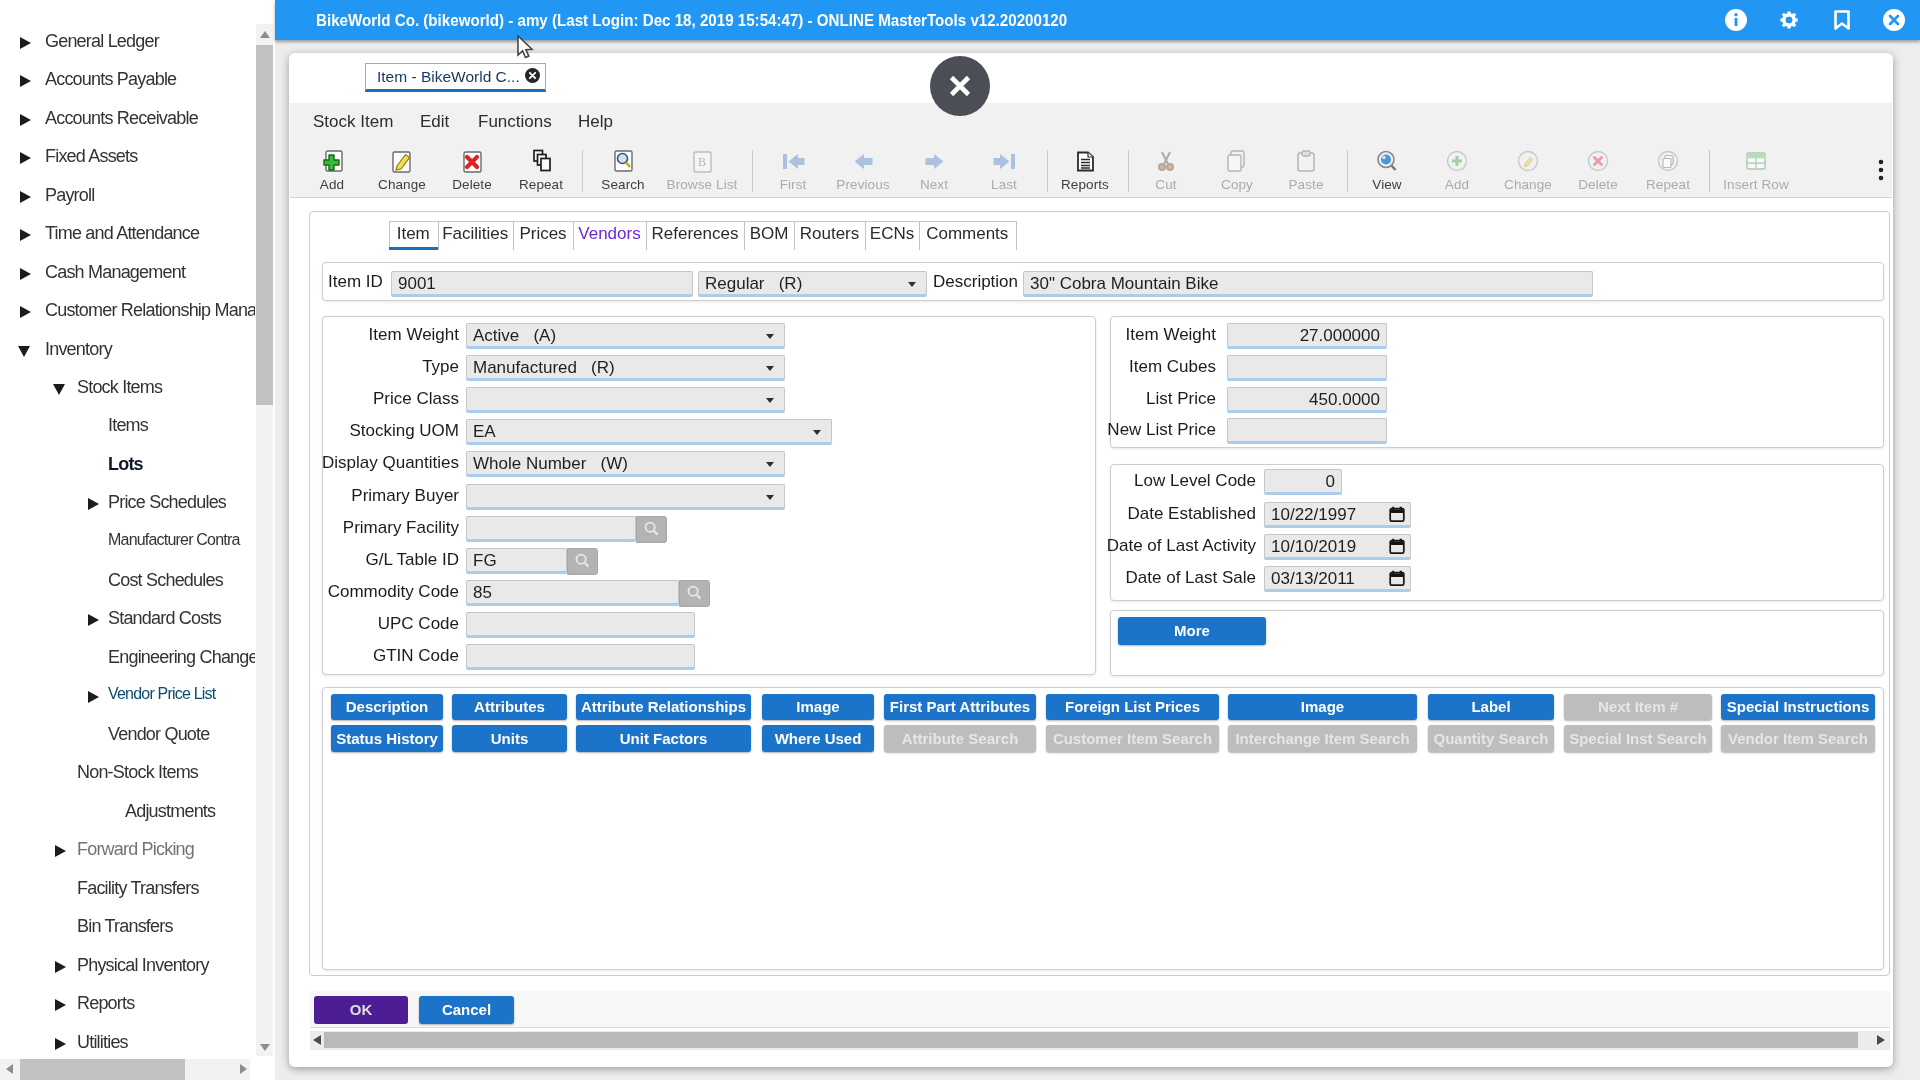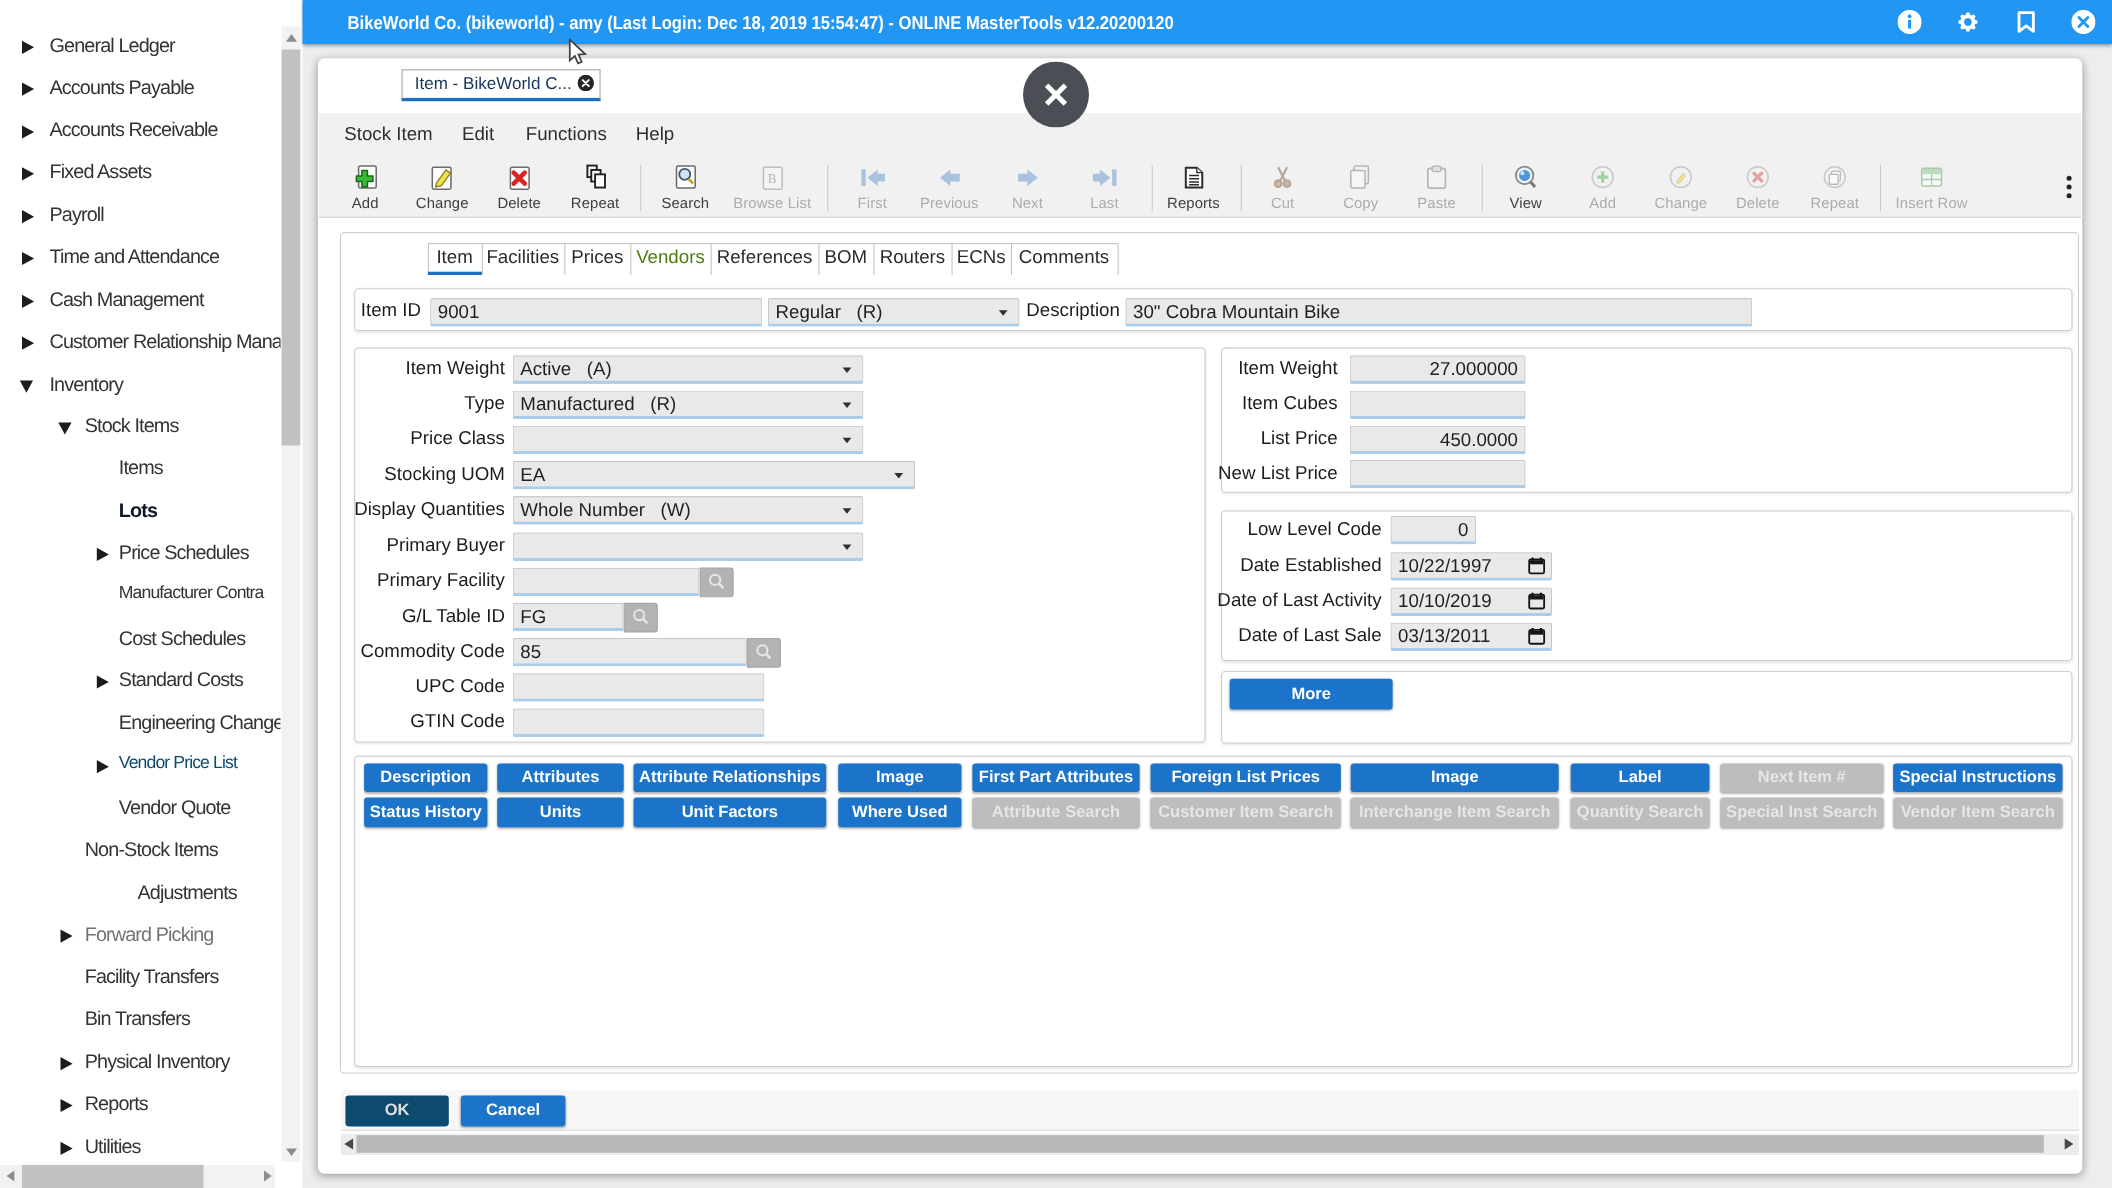--- a/index.html
+++ b/index.html
@@ -316,21 +316,21 @@
   </svg>
 <div class="a" style="left:309px;top:211px;width:1581px;height:765px;background:#fff;border:1px solid #cdcdcd;border-radius:4px;"></div>
 <div class="a" style="left:389px;top:221px;width:627px;height:1px;background:#c3c3c3;"></div>
 <div class="a" style="left:389.0px;top:221px;width:1px;height:29px;background:#c3c3c3;"></div>
 <div class="a" style="left:389.0px;top:224px;width:48.5px;text-align:center;font-size:17px;color:#2b2b2b;">Item</div>
 <div class="a" style="left:437.5px;top:221px;width:1px;height:29px;background:#c3c3c3;"></div>
 <div class="a" style="left:437.5px;top:224px;width:75.5px;text-align:center;font-size:17px;color:#2b2b2b;">Facilities</div>
 <div class="a" style="left:513.0px;top:221px;width:1px;height:29px;background:#c3c3c3;"></div>
 <div class="a" style="left:513.0px;top:224px;width:60.0px;text-align:center;font-size:17px;color:#2b2b2b;">Prices</div>
 <div class="a" style="left:573.0px;top:221px;width:1px;height:29px;background:#c3c3c3;"></div>
-<div class="a" style="left:573.0px;top:224px;width:73.0px;text-align:center;font-size:17px;color:#4d7c0f;">Vendors</div>
+<div class="a" style="left:573.0px;top:224px;width:73.0px;text-align:center;font-size:17px;color:#6d28d9;">Vendors</div>
 <div class="a" style="left:646.0px;top:221px;width:1px;height:29px;background:#c3c3c3;"></div>
 <div class="a" style="left:646.0px;top:224px;width:98.0px;text-align:center;font-size:17px;color:#2b2b2b;">References</div>
 <div class="a" style="left:744.0px;top:221px;width:1px;height:29px;background:#c3c3c3;"></div>
 <div class="a" style="left:744.0px;top:224px;width:50.0px;text-align:center;font-size:17px;color:#2b2b2b;">BOM</div>
 <div class="a" style="left:794.0px;top:221px;width:1px;height:29px;background:#c3c3c3;"></div>
 <div class="a" style="left:794.0px;top:224px;width:71.0px;text-align:center;font-size:17px;color:#2b2b2b;">Routers</div>
 <div class="a" style="left:865.0px;top:221px;width:1px;height:29px;background:#c3c3c3;"></div>
 <div class="a" style="left:865.0px;top:224px;width:54.0px;text-align:center;font-size:17px;color:#2b2b2b;">ECNs</div>
 <div class="a" style="left:919.0px;top:221px;width:1px;height:29px;background:#c3c3c3;"></div>
 <div class="a" style="left:919.0px;top:224px;width:96.5px;text-align:center;font-size:17px;color:#2b2b2b;">Comments</div>
@@ -424,18 +424,18 @@
 <div class="a btn dis" style="left:1046px;top:725px;width:173px;height:27px;line-height:27px;">Customer Item Search</div>
 <div class="a btn" style="left:1228px;top:694px;width:189px;height:26px;line-height:26px;">Image</div>
 <div class="a btn dis" style="left:1228px;top:725px;width:189px;height:27px;line-height:27px;">Interchange Item Search</div>
 <div class="a btn" style="left:1428px;top:694px;width:126px;height:26px;line-height:26px;">Label</div>
 <div class="a btn dis" style="left:1428px;top:725px;width:126px;height:27px;line-height:27px;">Quantity Search</div>
 <div class="a btn dis" style="left:1564px;top:694px;width:148px;height:26px;line-height:26px;">Next Item #</div>
 <div class="a btn dis" style="left:1564px;top:725px;width:148px;height:27px;line-height:27px;">Special Inst Search</div>
 <div class="a btn" style="left:1721px;top:694px;width:154px;height:26px;line-height:26px;">Special Instructions</div>
 <div class="a btn dis" style="left:1721px;top:725px;width:154px;height:27px;line-height:27px;">Vendor Item Search</div>
 <div class="a" style="left:310px;top:991px;width:1580px;height:37px;background:#f7f7f7;border-bottom:1px solid #dadada;"></div>
-<div class="a" style="left:314px;top:996px;width:94px;height:28px;line-height:28px;background:#0c4a6e;color:#dedede;font-weight:bold;font-size:15px;text-align:center;border-radius:3px;">OK</div>
+<div class="a" style="left:314px;top:996px;width:94px;height:28px;line-height:28px;background:#4c1d95;color:#dedede;font-weight:bold;font-size:15px;text-align:center;border-radius:3px;">OK</div>
 <div class="a btn" style="left:419px;top:996px;width:95px;height:28px;line-height:28px;">Cancel</div>
 <div class="a" style="left:310px;top:1031px;width:1580px;height:19px;background:#ececec;"></div>
 <div class="a" style="left:313px;top:1035px;width:0;height:0;border-top:5.5px solid transparent;border-bottom:5.5px solid transparent;border-right:8px solid #4a4a4a;"></div>
 <div class="a" style="left:324px;top:1032px;width:1534px;height:16px;background:#b9b9b9;"></div>
 <div class="a" style="left:1877px;top:1035px;width:0;height:0;border-top:5.5px solid transparent;border-bottom:5.5px solid transparent;border-left:8px solid #4a4a4a;"></div>
 
 </body></html>

